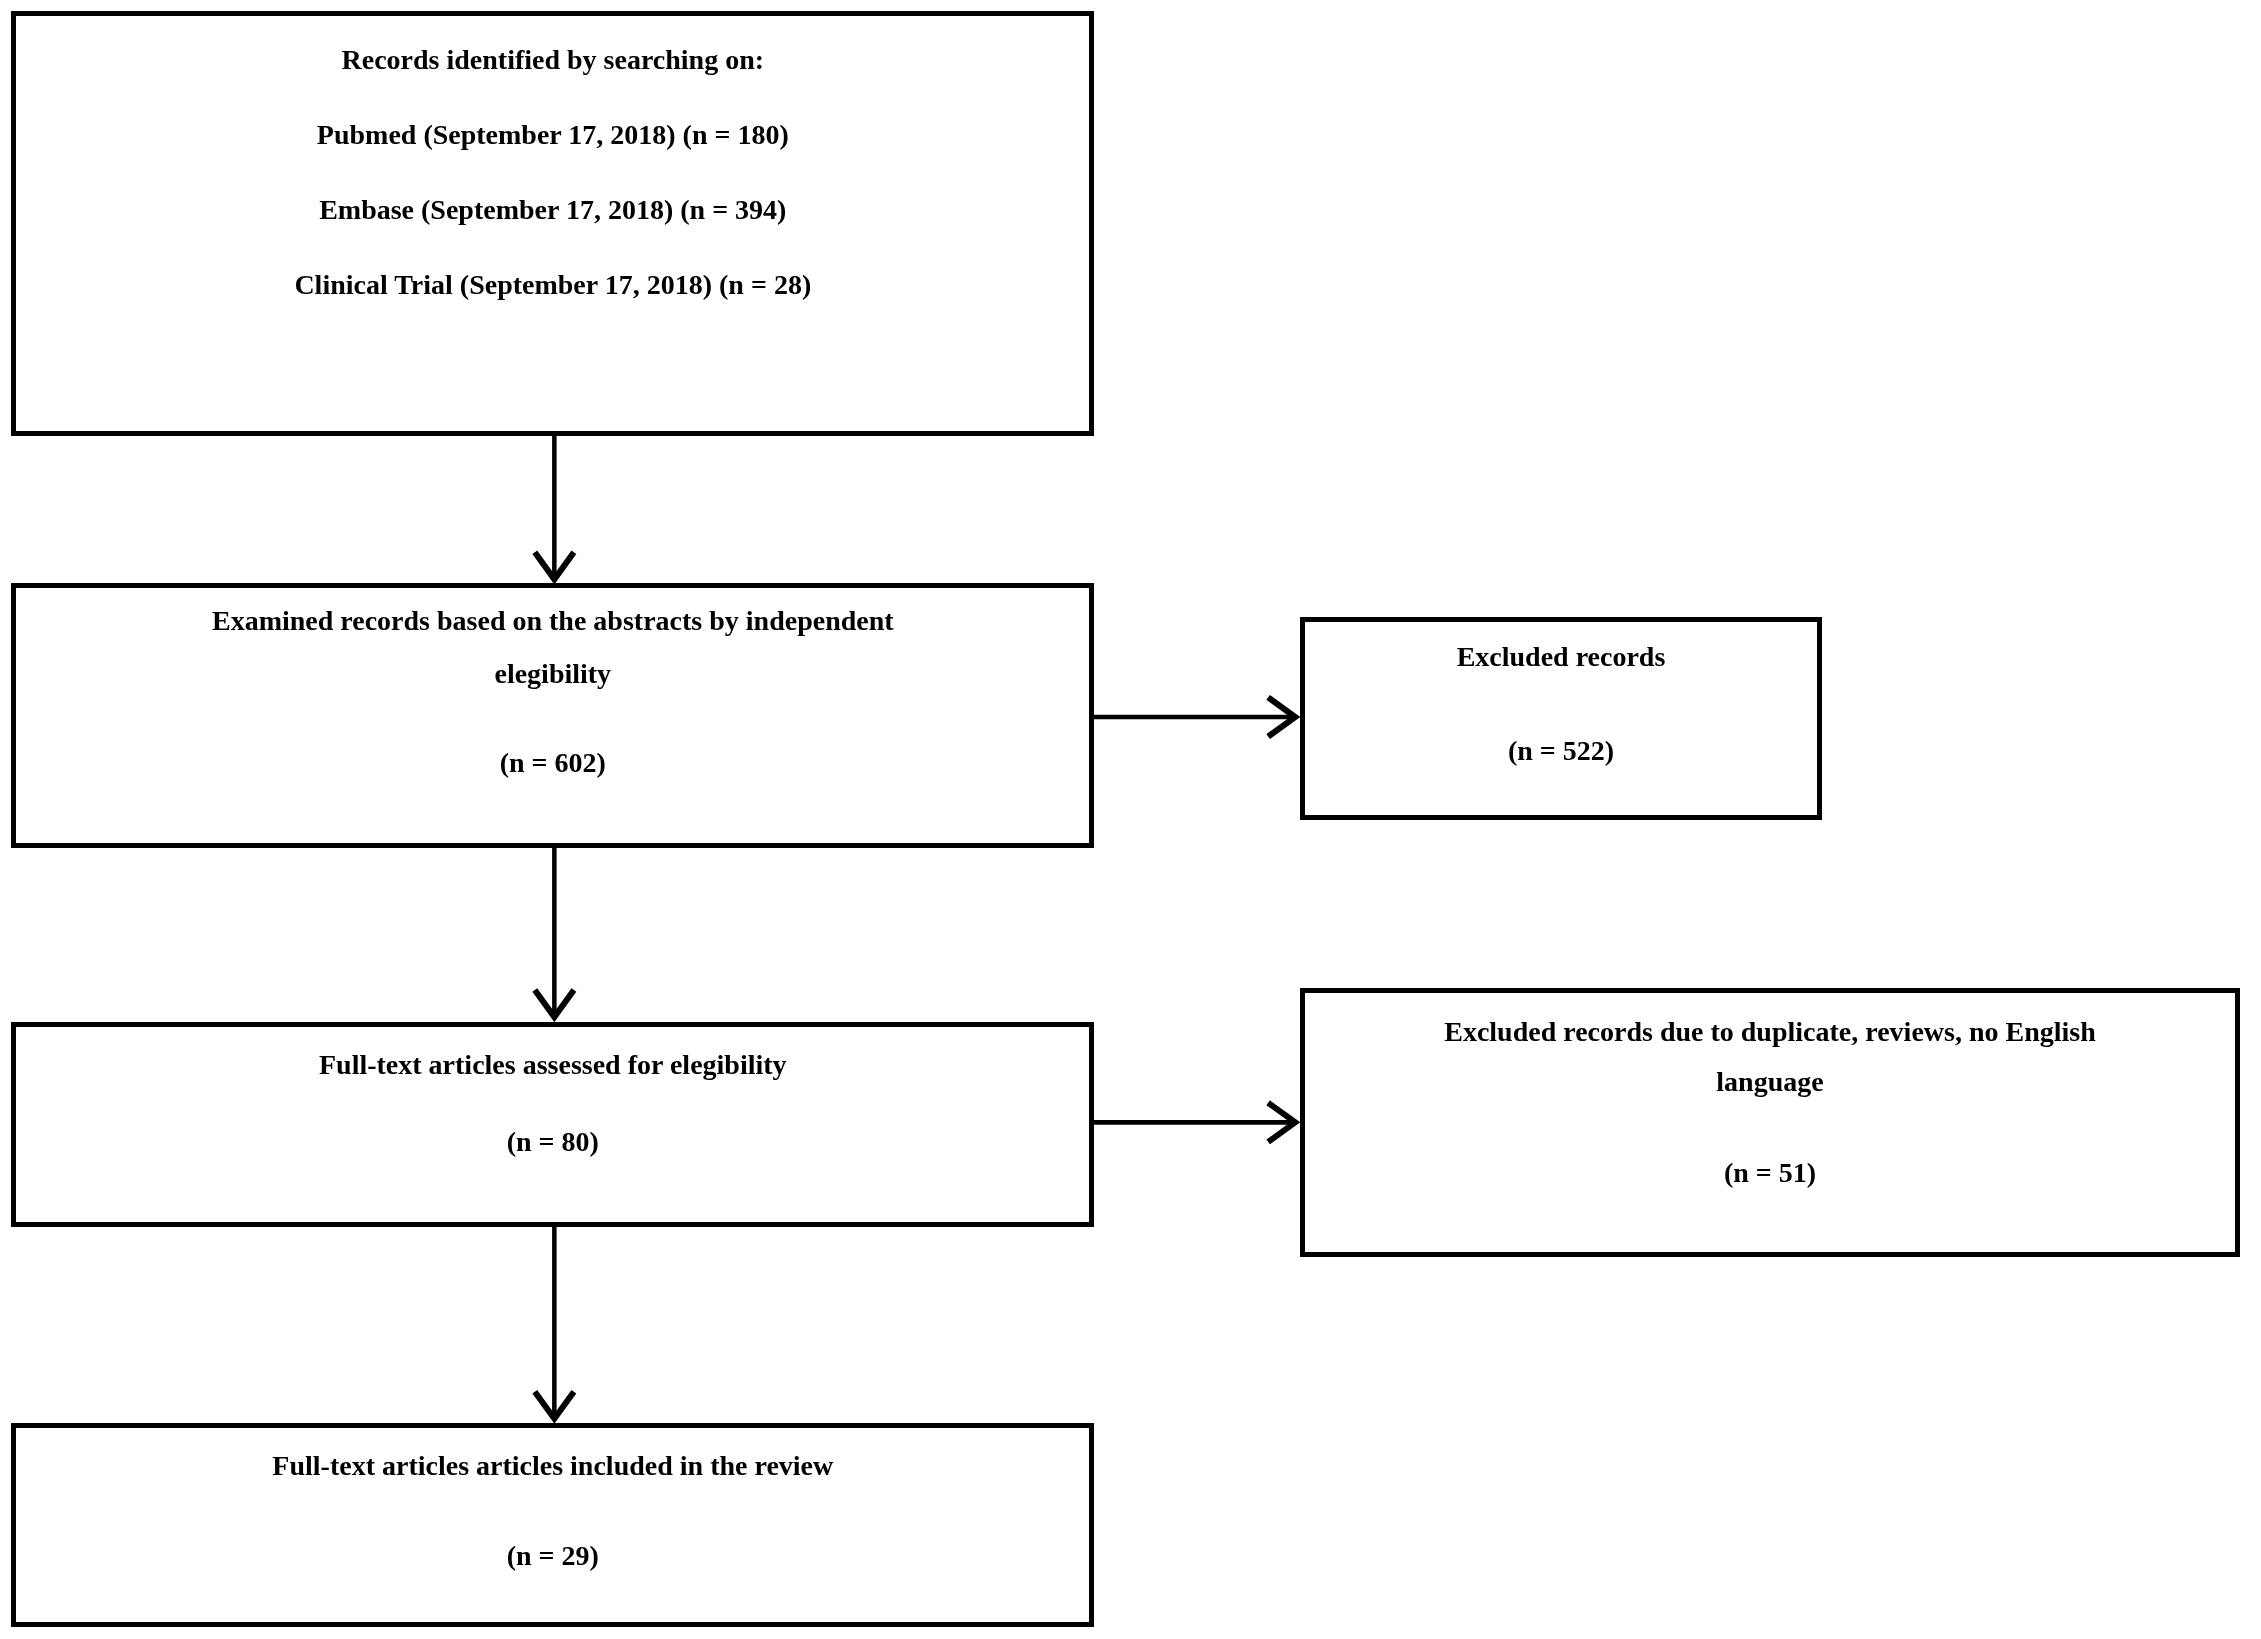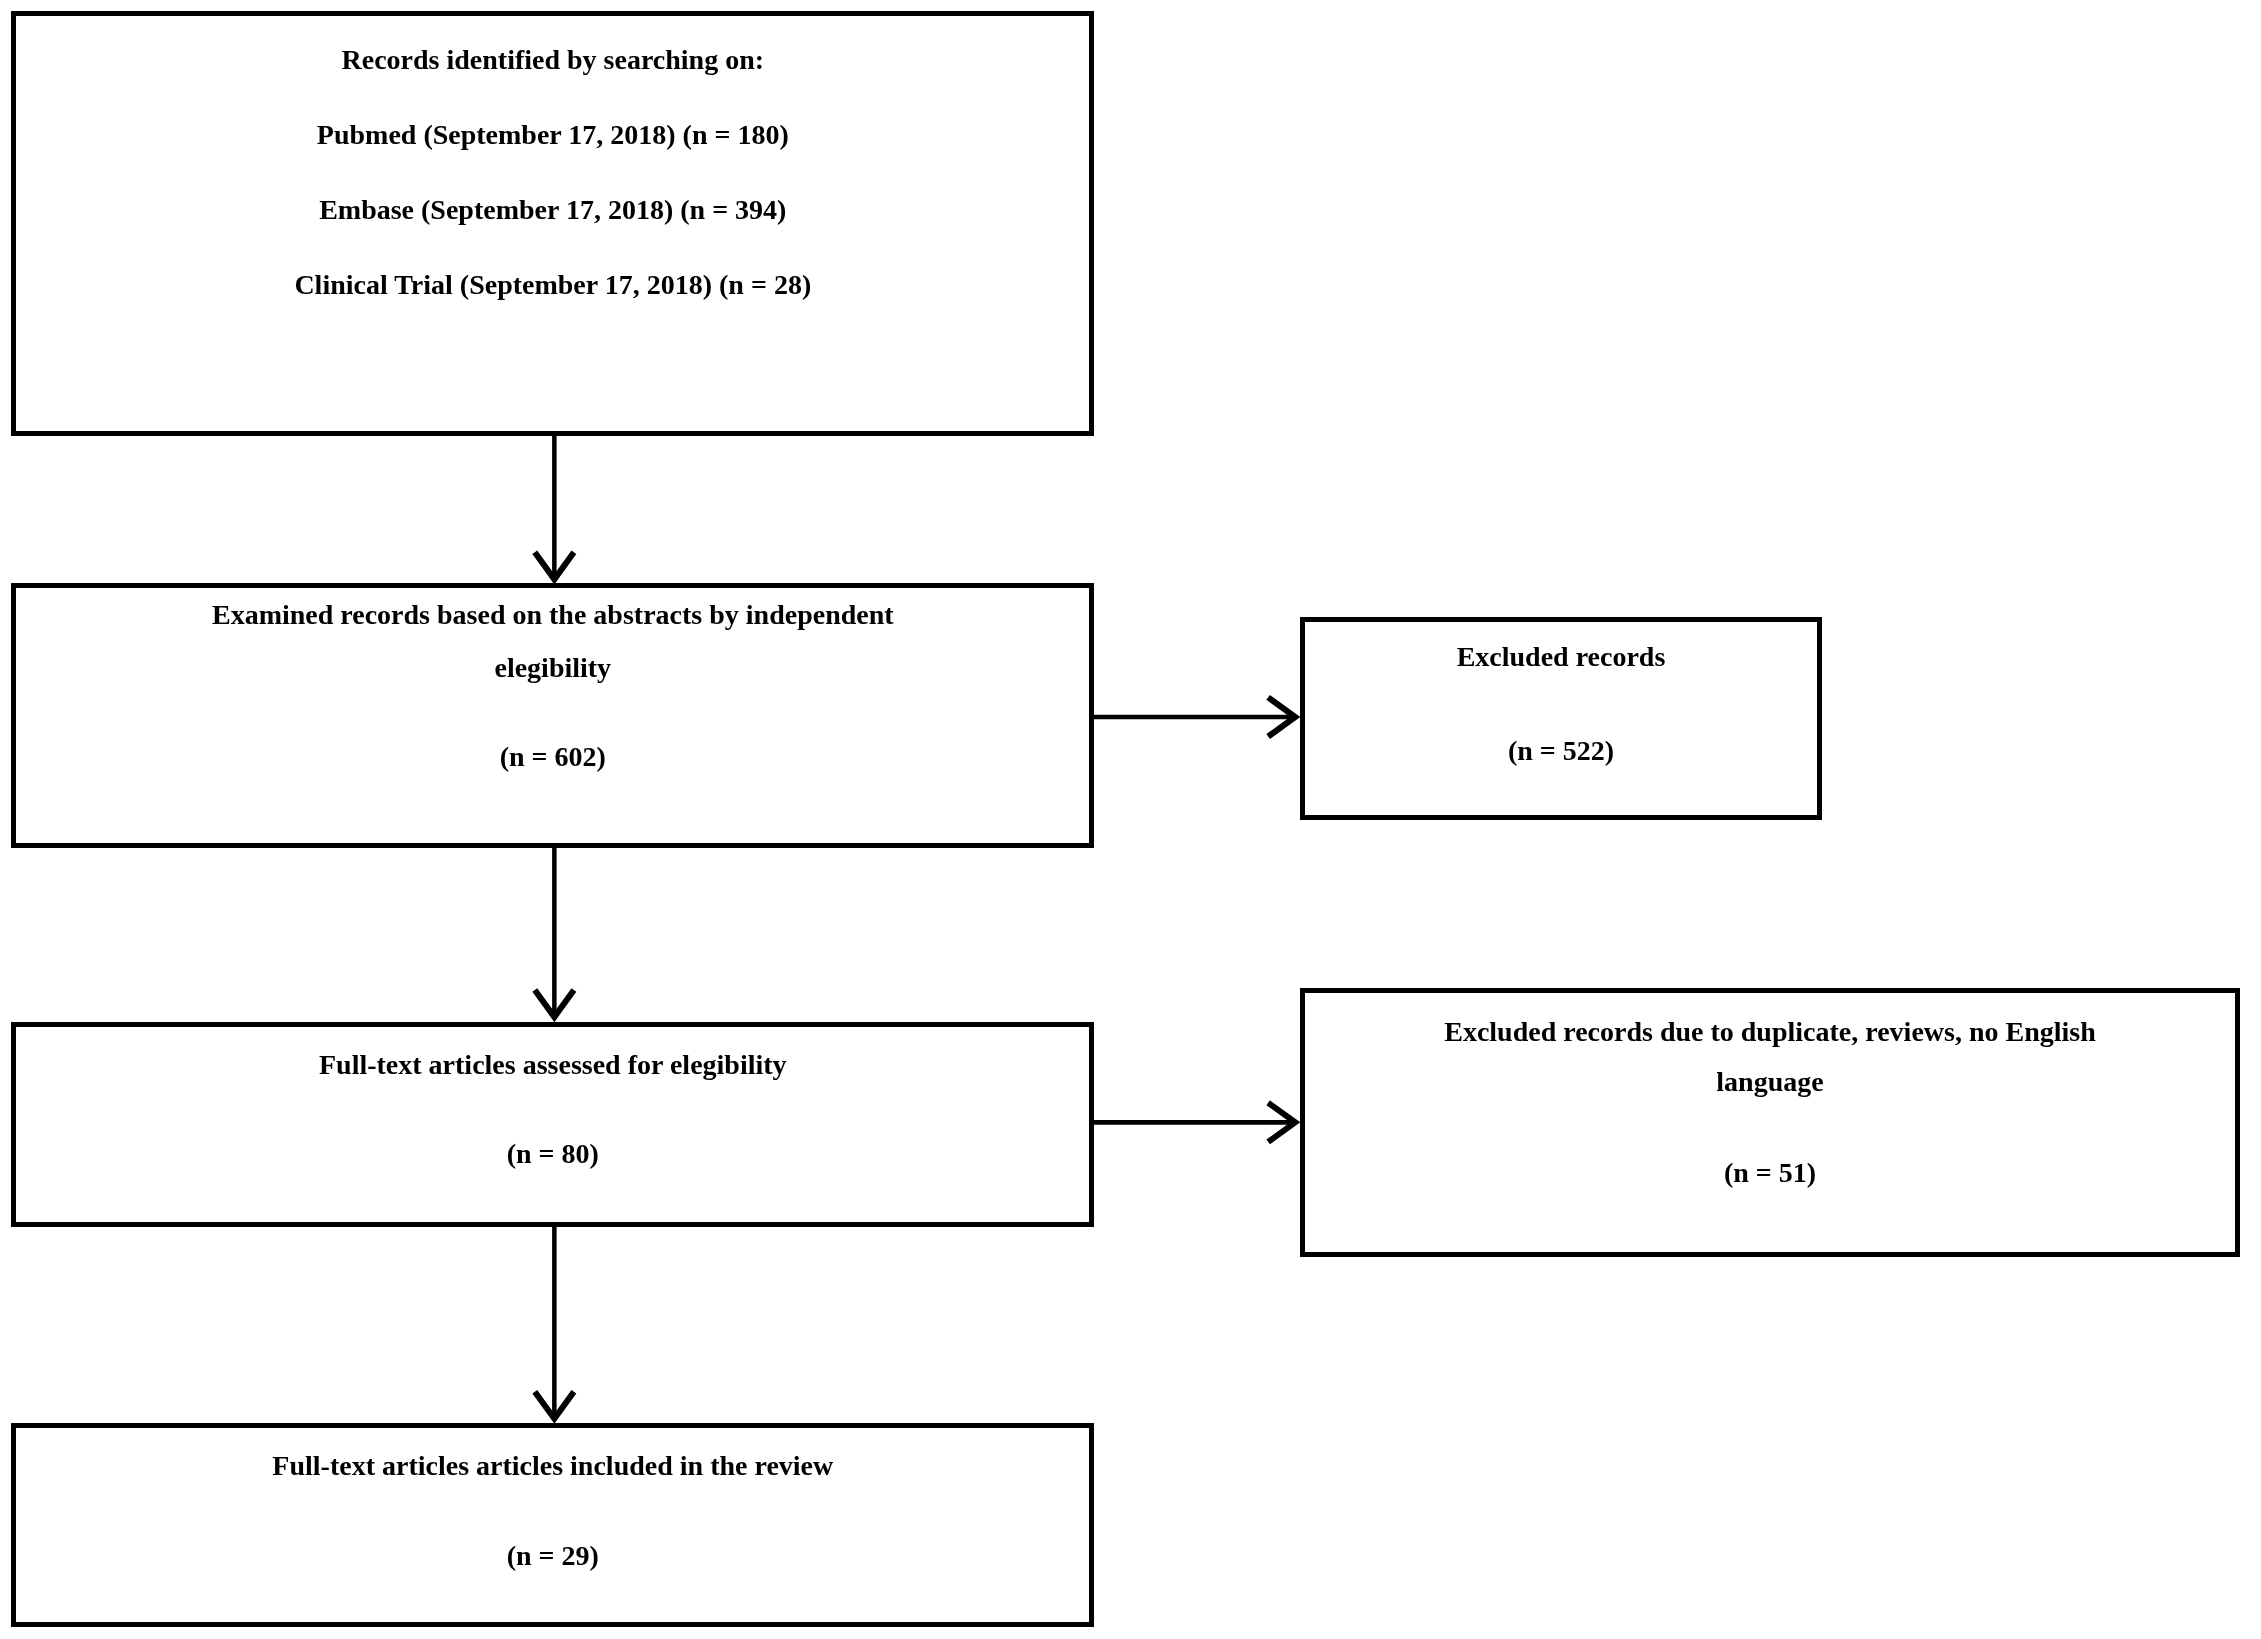--- a/index.html
+++ b/index.html
@@ -20,26 +20,26 @@
     box-sizing: border-box;
     border: 5.3px solid #000000;
     background: #ffffff;
     text-align: center;
     font-size: 28px;
     letter-spacing: 0px;
   }
   .node p { margin: 0; }
 
   #n-identification { left: 11.3px;  top: 11.3px;   width: 1083px; height: 425px; padding-top: 6px;  line-height: 75px; }
-  #n-screening      { left: 11.3px;  top: 583px;  width: 1083px; height: 265px; padding-top: 0;  line-height: 53px; }
+  #n-screening      { left: 11.3px;  top: 583px;  width: 1083px; height: 265px; padding-top: 6px;  line-height: 53px; }
   #n-screening .count    { margin-top: 36px; }
   #n-excluded1      { left: 1300px; top: 617px; width: 522px;  height: 203px; padding-top: 7.5px; line-height: 53px; }
   #n-excluded1 .count    { margin-top: 41px; }
   #n-eligibility    { left: 11.3px;  top: 1022px; width: 1083px; height: 205px; padding-top: 10.5px; line-height: 53px; }
-  #n-eligibility .count  { margin-top: 36px; }
+  #n-eligibility .count  { margin-top: 24px; }
   #n-excluded2      { left: 1300px; top: 988px; width: 940px; height: 269px; padding-top: 13.5px; line-height: 50px; }
   #n-excluded2 .count    { margin-top: 41px; }
   #n-included       { left: 11.3px;  top: 1423px; width: 1083px; height: 204px; padding-top: 10.5px; line-height: 53px; }
   #n-included .count     { margin-top: 37px; }
 
   #arrow-layer {
     position: absolute;
     left: 0; top: 0;
     width: 2261px;
     height: 1640px;

